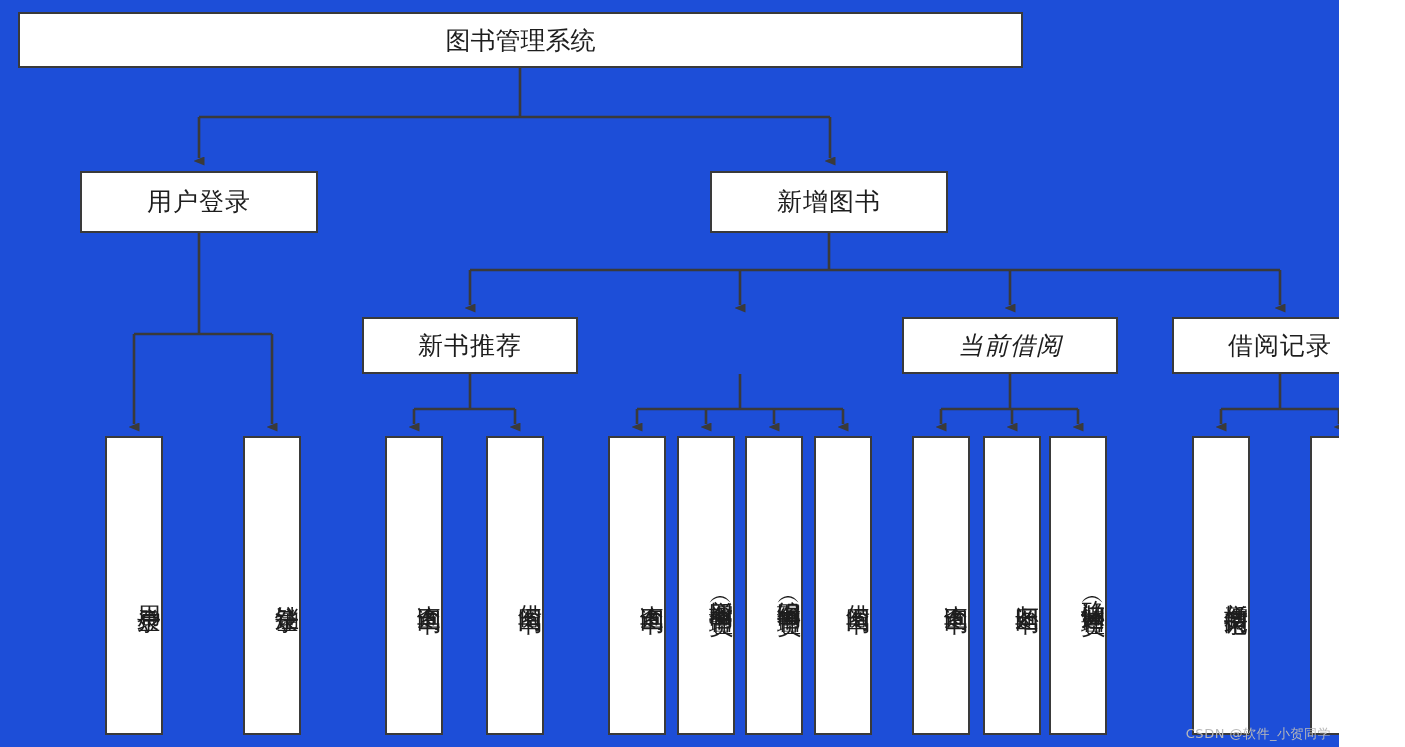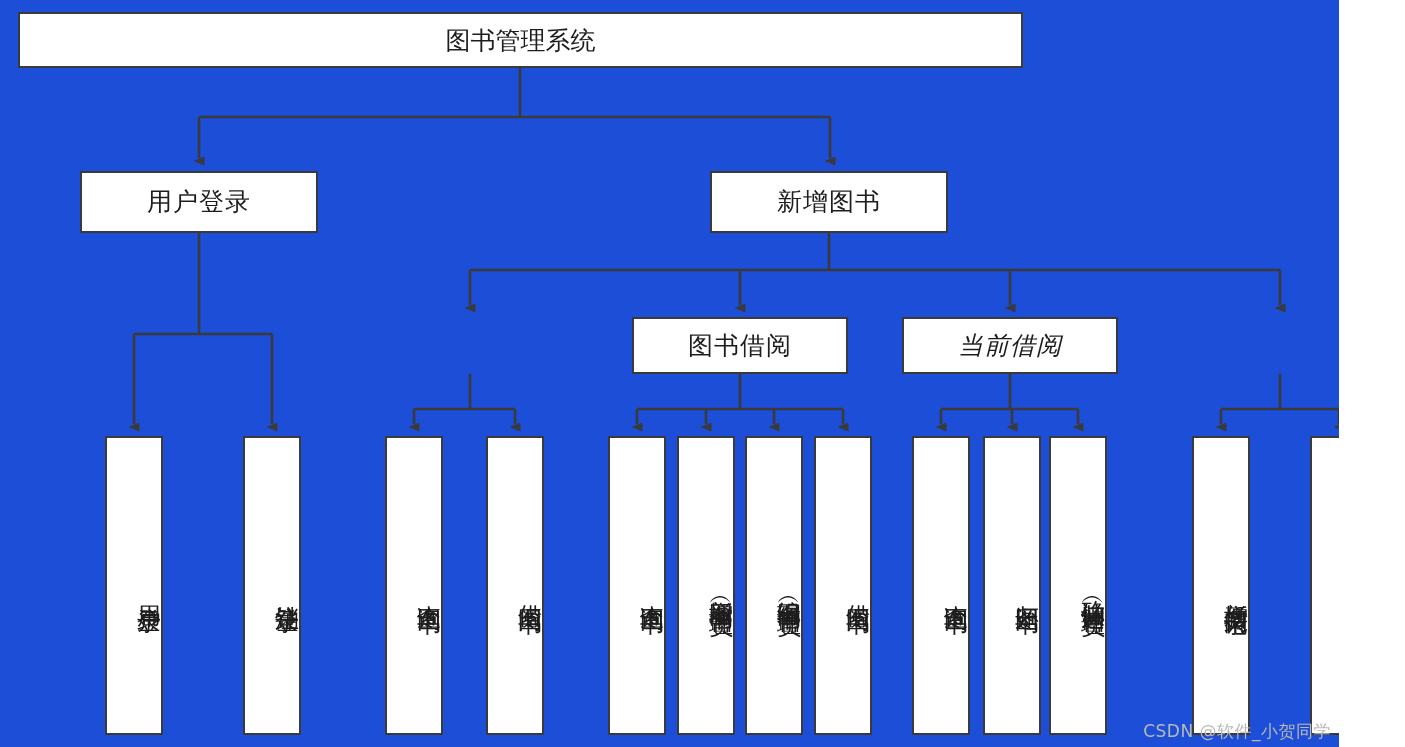--- a/index.html
+++ b/index.html
@@ -55,21 +55,21 @@
   }
   .node.vert .vtext {
     writing-mode: vertical-rl;
     text-orientation: upright;
     white-space: nowrap;
   }
   .watermark {
     position: absolute;
     right: 8px;
     bottom: 4px;
-    font-size: 17px;
+    font-size: 13px;
     color: #b9b9b9;
     letter-spacing: 0.5px;
     white-space: nowrap;
   }
 </style>
 </head>
 <body>
 
 <div id="canvas">
 
@@ -128,25 +128,28 @@
     <span>图书管理系统</span>
   </div>
 
   <div class="node horiz" style="left:80px; top:171px; width:238px; height:62px;">
     <span>用户登录</span>
   </div>
   <div class="node horiz" style="left:710px; top:171px; width:238px; height:62px;">
     <span>新增图书</span>
   </div>
 
-  <div class="node horiz" style="left:632px; top:317px; width:216px; height:57px;">
-    <span>图书借阅</span>
+  <div class="node horiz" style="left:362px; top:317px; width:216px; height:57px;">
+    <span>新书推荐</span>
   </div>
   <div class="node horiz" style="left:902px; top:317px; width:216px; height:57px;font-style:italic;">
     <span>当前借阅</span>
+  </div>
+  <div class="node horiz" style="left:1172px; top:317px; width:216px; height:57px;">
+    <span>借阅记录</span>
   </div>
 
   <div class="node vert" style="left:105px; top:436px; width:58px; height:299px;">
     <span class="vtext">用户登录</span>
   </div>
   <div class="node vert" style="left:243px; top:436px; width:58px; height:299px;">
     <span class="vtext">注销登录</span>
   </div>
 
   <div class="node vert" style="left:385px; top:436px; width:58px; height:299px;">

